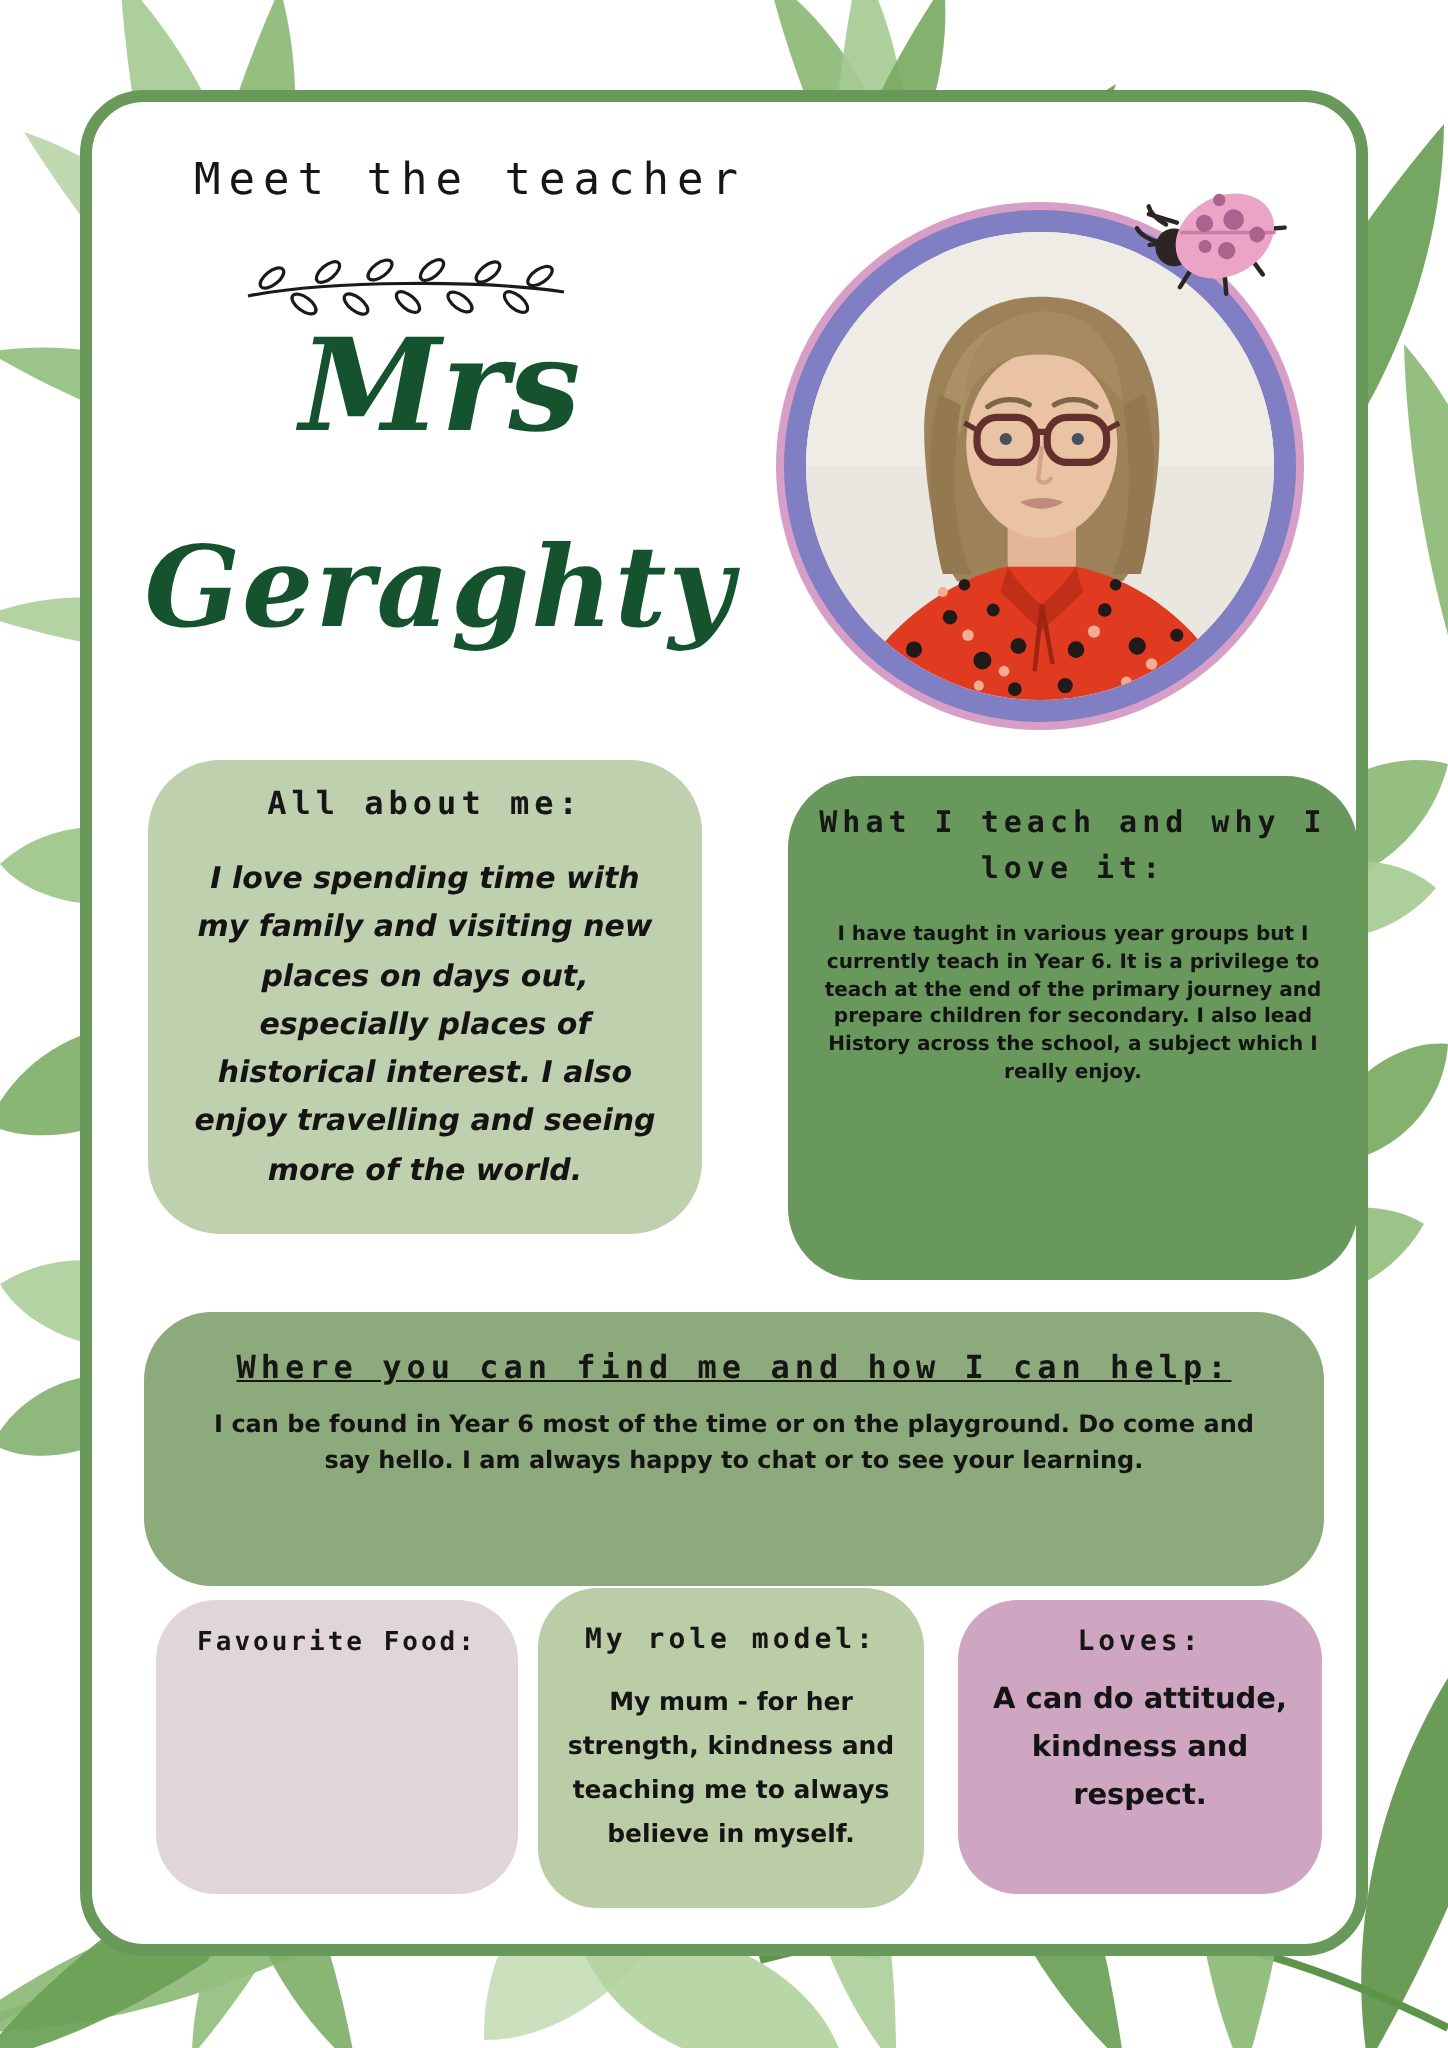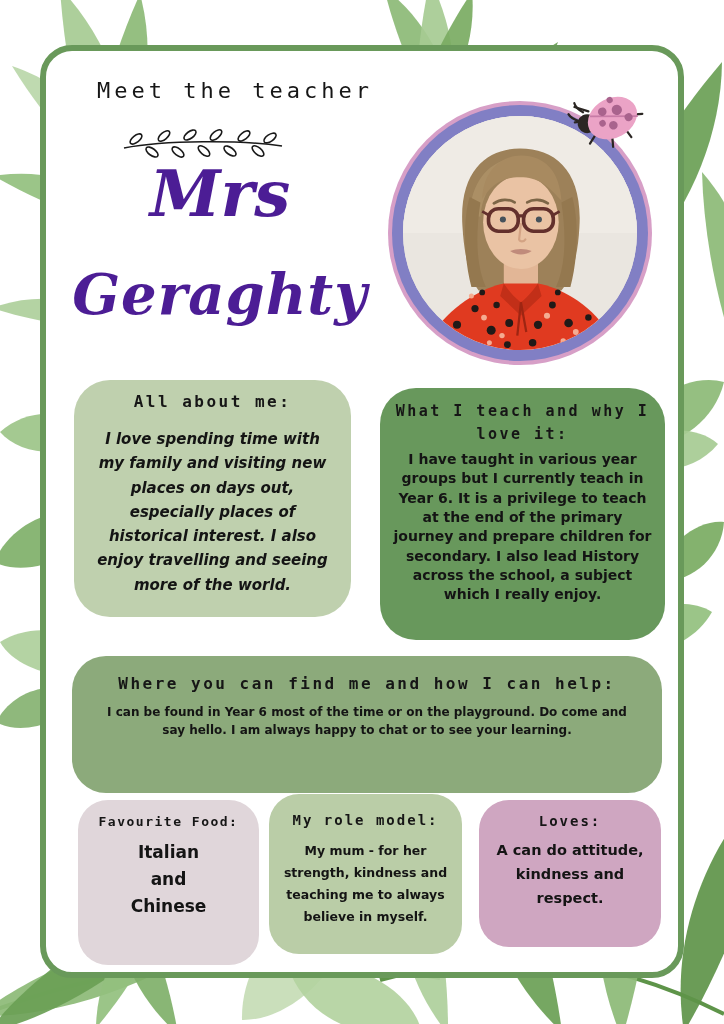--- a/index.html
+++ b/index.html
@@ -15,45 +15,45 @@
   }
   .kicker{
     position:absolute;left:85px;top:78px;width:300px;text-align:center;
     font-family:"DejaVu Sans Mono",monospace;font-weight:normal;
     font-size:22px;letter-spacing:4px;color:#161616;z-index:2;
   }
   .branch{position:absolute;left:118px;top:122px;z-index:2;}
   .title{
     position:absolute;left:55px;top:162px;width:330px;text-align:center;
     font-family:"DejaVu Serif",serif;font-style:italic;font-weight:bold;
-    color:#4c1d95;z-index:2;line-height:1.0;
+    color:#14532d;z-index:2;line-height:1.0;
   }
   .title .line1{font-size:64px;}
   .title .line2{font-size:56px;margin-top:40px;letter-spacing:1px;}
   .photo-outer{position:absolute;left:388px;top:101px;width:264px;height:264px;border-radius:50%;z-index:2;}
   .photo-inner{position:absolute;inset:4px;border-radius:50%;}
   .photo-holder{position:absolute;inset:11px;border-radius:50%;overflow:hidden;background:#eae6e0;}
   .photo-holder svg{display:block;width:100%;height:100%;}
   .ladybug{position:absolute;left:564px;top:74px;width:86px;height:86px;z-index:3;}
   .box{position:absolute;border-radius:36px;box-sizing:border-box;text-align:center;z-index:2;}
   .box-heading{
     font-family:"DejaVu Sans Mono",monospace;font-weight:bold;
     letter-spacing:2.5px;color:#161616;
   }
   .box-body{font-weight:bold;color:#141414;}
   .box-about{left:74px;top:380px;width:277px;height:237px;padding:6px 16px;}
   .box-about .box-heading{font-size:16px;margin-top:6px;}
   .box-about .box-body{font-size:15px;line-height:1.62;margin-top:16px;font-style:italic;}
-  .box-teach{left:380px;top:388px;width:285px;height:252px;padding:12px 13px;}
+  .box-teach{left:394px;top:388px;width:285px;height:252px;padding:12px 13px;}
   .box-teach .box-heading{font-size:15px;line-height:1.5;}
-  .box-teach .box-body{font-size:14px;line-height:1.38;margin-top:5px;}
+  .box-teach .box-body{font-size:10px;line-height:1.38;margin-top:16px;}
   .box-find{left:72px;top:656px;width:590px;height:137px;padding:14px 22px;border-radius:34px;}
-  .box-find .box-heading{font-size:16px;margin-top:4px;}
+  .box-find .box-heading{font-size:16px;margin-top:4px;text-decoration:underline;}
   .box-find .box-body{font-size:12px;line-height:1.5;margin-top:10px;}
-  .box-food{left:78px;top:800px;width:181px;height:165px;padding:14px 12px;border-radius:30px;}
+  .box-food{left:78px;top:800px;width:181px;height:147px;padding:14px 12px;border-radius:30px;}
   .box-food .box-heading{font-size:13px;letter-spacing:1.5px;}
   .box-food .box-body{font-size:17px;line-height:1.6;margin-top:10px;white-space:pre-line;}
   .box-role{left:269px;top:794px;width:193px;height:160px;padding:14px 13px;border-radius:30px;}
   .box-role .box-heading{font-size:14px;letter-spacing:2px;margin-top:4px;}
   .box-role .box-body{font-size:12.5px;line-height:1.75;margin-top:12px;}
   .box-loves{left:479px;top:800px;width:182px;height:147px;padding:13px 12px;border-radius:30px;}
   .box-loves .box-heading{font-size:14px;letter-spacing:2px;}
   .box-loves .box-body{font-size:14.5px;line-height:1.65;margin-top:10px;}
 </style>
 </head>
@@ -236,23 +236,20 @@
     <div class="box-body">I have taught in various year groups but I currently teach in Year 6. It is a privilege to teach at the end of the primary journey and prepare children for secondary. I also lead History across the school, a subject which I really enjoy.</div>
   </div>
 
   <div class="box box-find" style="background: rgb(140, 170, 123);">
     <div class="box-heading">Where you can find me and how I can help:</div>
     <div class="box-body">I can be found in Year 6 most of the time or on the playground. Do come and say hello. I am always happy to chat or to see your learning.</div>
   </div>
 
   <div class="box box-food" style="background: rgb(224, 214, 218);">
     <div class="box-heading">Favourite Food:</div>
-    <div class="box-body">Italian
-and
-Chinese</div>
   </div>
 
   <div class="box box-role" style="background: rgb(186, 205, 167);">
     <div class="box-heading">My role model:</div>
     <div class="box-body">My mum - for her strength, kindness and teaching me to always believe in myself.</div>
   </div>
 
   <div class="box box-loves" style="background: rgb(207, 166, 193);">
     <div class="box-heading">Loves:</div>
     <div class="box-body">A can do attitude, kindness and respect.</div>

